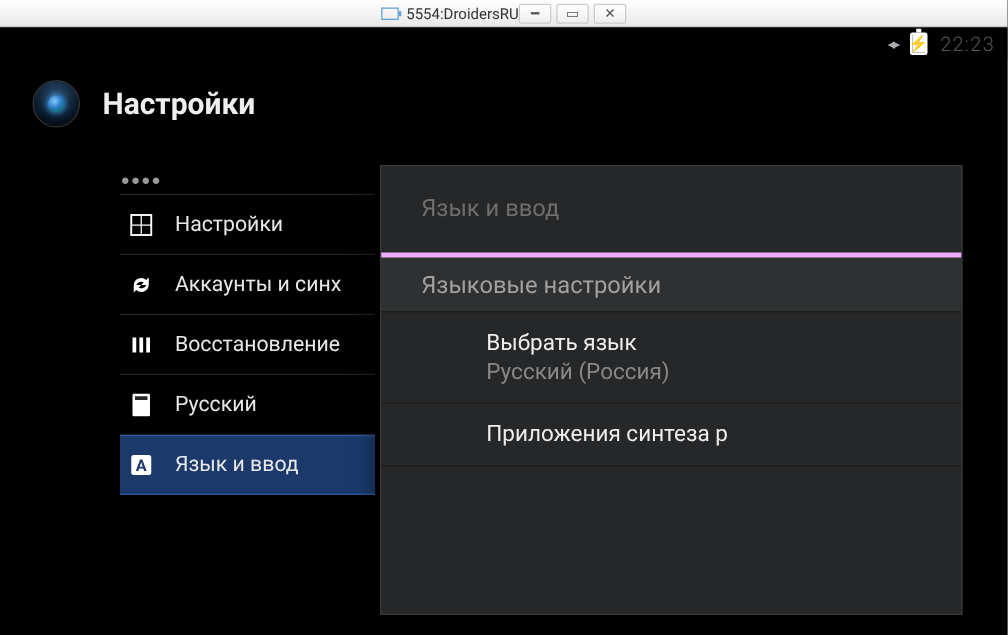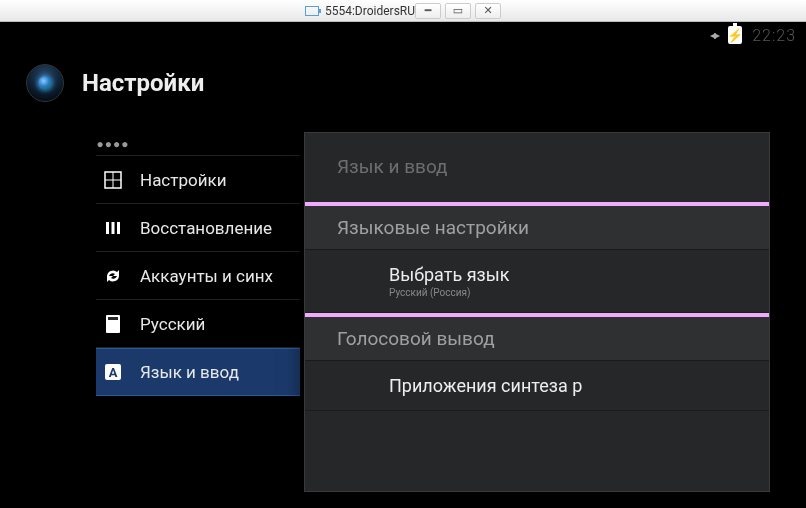--- a/index.html
+++ b/index.html
@@ -140,21 +140,21 @@
       padding: 10px 32px;
       border-top: 4px solid #f0abfc;
       border-bottom: 1px solid #1a1a1a;
     }
     .panel-item {
       padding: 14px 22px 14px 84px;
       border-bottom: 1px solid #1c1c1c;
       cursor:pointer;
     }
     .panel-item-title { font-size: 18px; color: #eee; white-space:nowrap; overflow:hidden; }
-    .panel-item-sub { font-size: 10px; color: #888; margin-top:2px; }
+    .panel-item-sub { font-size: 18px; color: #888; margin-top:2px; }
     .dots-icon { letter-spacing:1px; color:#999; font-size:12px; }
   </style>
 </head>
 <body>
 
 <div class="window-chrome">
   <div class="window-title-group">
     <span class="window-battery-small"></span>
     <span>5554:DroidersRU</span>
   </div>
@@ -197,39 +197,39 @@
               <line x1="2" y1="10" x2="18" y2="10" stroke="#fff"></line>
               <line x1="10" y1="2" x2="10" y2="18" stroke="#fff"></line>
             </svg>
         </span>
         <span>Настройки</span>
       </div>
 
       <div class="nav-item">
         <span class="nav-icon">
           <svg width="20" height="20" viewBox="0 0 20 20">
+              <path d="M4 10a6 6 0 0 1 10-4l2-2v6h-6l2-2a4 4 0 0 0-6 2z M16 10a6 6 0 0 1-10 4l-2 2v-6h6l-2 2a4 4 0 0 0 6-2z" fill="#fff"></path>
+            </svg>
+        </span>
+        <span>Аккаунты и синх</span>
+      </div>
+
+      <div class="nav-item">
+        <span class="nav-icon">
+          <svg width="20" height="20" viewBox="0 0 20 20">
               <rect x="3" y="4" width="3" height="12" fill="#fff"></rect>
               <rect x="8.5" y="4" width="3" height="12" fill="#fff"></rect>
               <rect x="14" y="4" width="3" height="12" fill="#fff"></rect>
             </svg>
         </span>
         <span>Восстановление</span>
       </div>
 
       <div class="nav-item">
         <span class="nav-icon">
-          <svg width="20" height="20" viewBox="0 0 20 20">
-              <path d="M4 10a6 6 0 0 1 10-4l2-2v6h-6l2-2a4 4 0 0 0-6 2z M16 10a6 6 0 0 1-10 4l-2 2v-6h6l-2 2a4 4 0 0 0 6-2z" fill="#fff"></path>
-            </svg>
-        </span>
-        <span>Аккаунты и синх</span>
-      </div>
-
-      <div class="nav-item">
-        <span class="nav-icon">
           <svg width="18" height="20" viewBox="0 0 18 20">
               <rect x="2" y="1" width="14" height="18" rx="1" fill="#fff"></rect>
               <rect x="4" y="3" width="10" height="3" fill="#262729"></rect>
             </svg>
         </span>
         <span>Русский</span>
       </div>
 
       <div class="nav-item selected">
         <span class="nav-icon">
@@ -247,20 +247,19 @@
       <div class="panel-title">Язык и ввод</div>
 
       <div class="panel-section-header">Языковые настройки</div>
 
       <div class="panel-item">
         <div class="panel-item-title">Выбрать язык</div>
         <div class="panel-item-sub">Русский (Россия)</div>
       </div>
 
 
-      <div class="panel-section-header">Голосовой вывод</div>
 
       <div class="panel-item">
         <div class="panel-item-title">Приложения синтеза р</div>
       </div>
     </div>
   </div>
 </div>
 
 </body></html>

